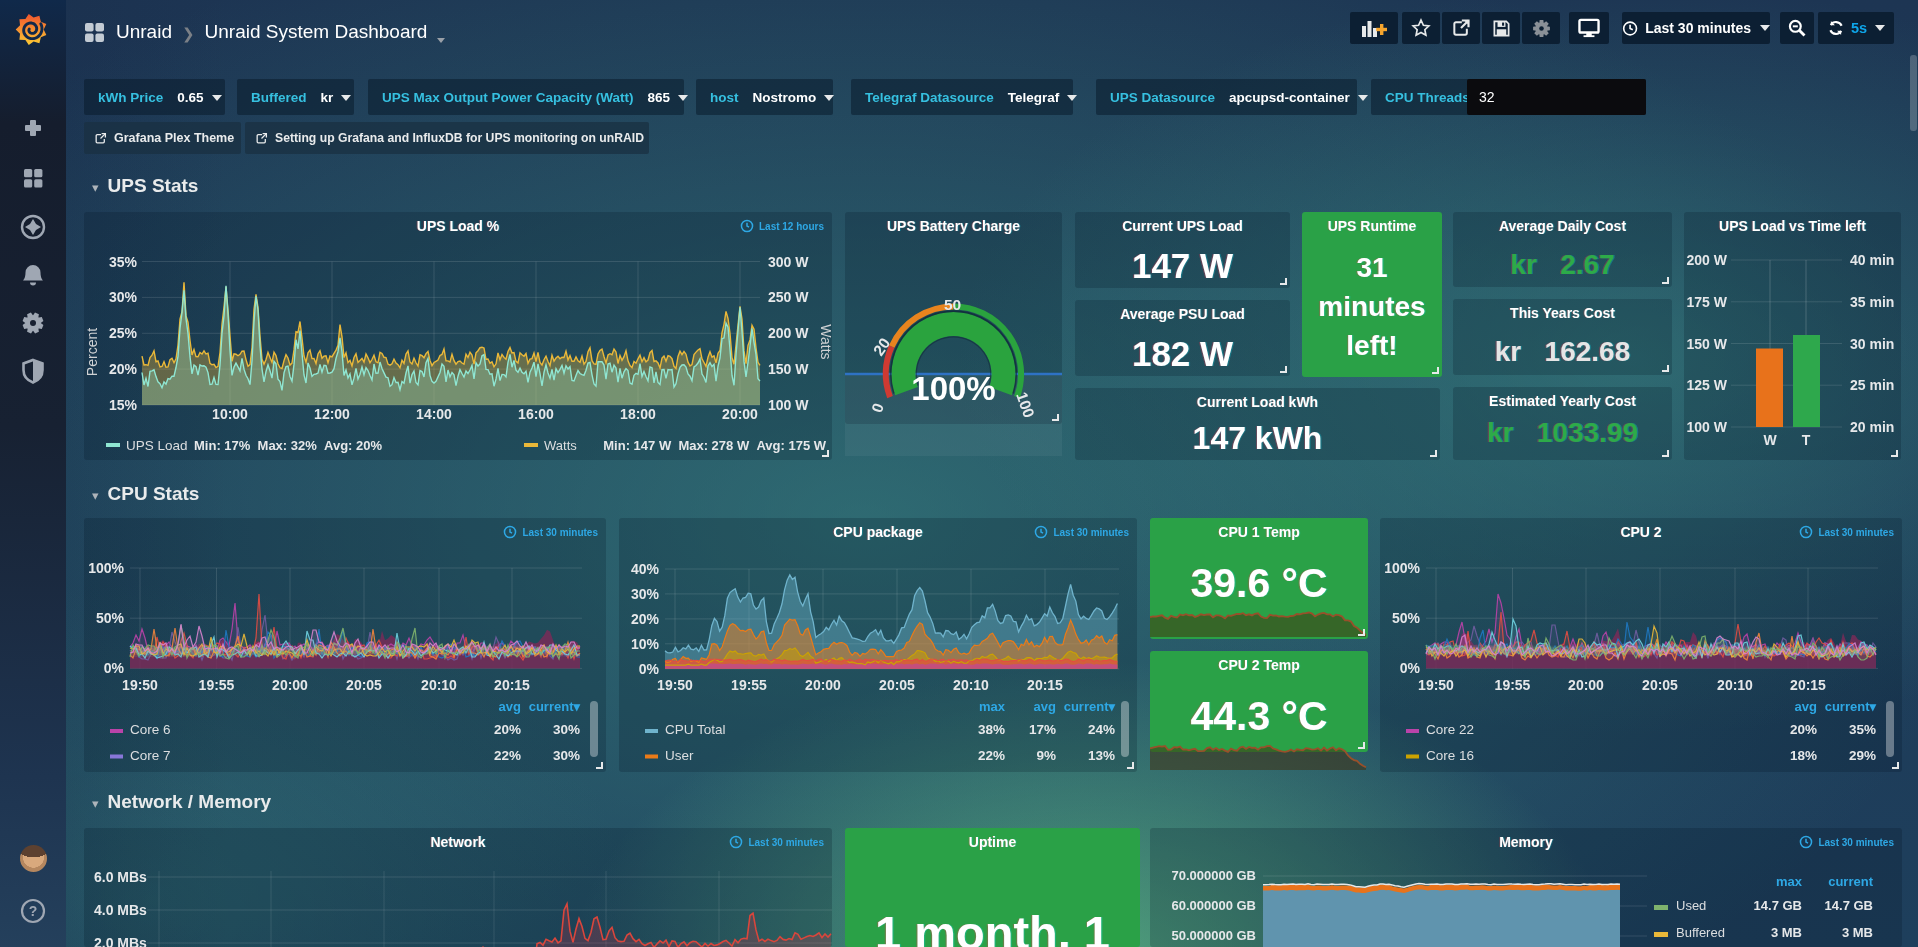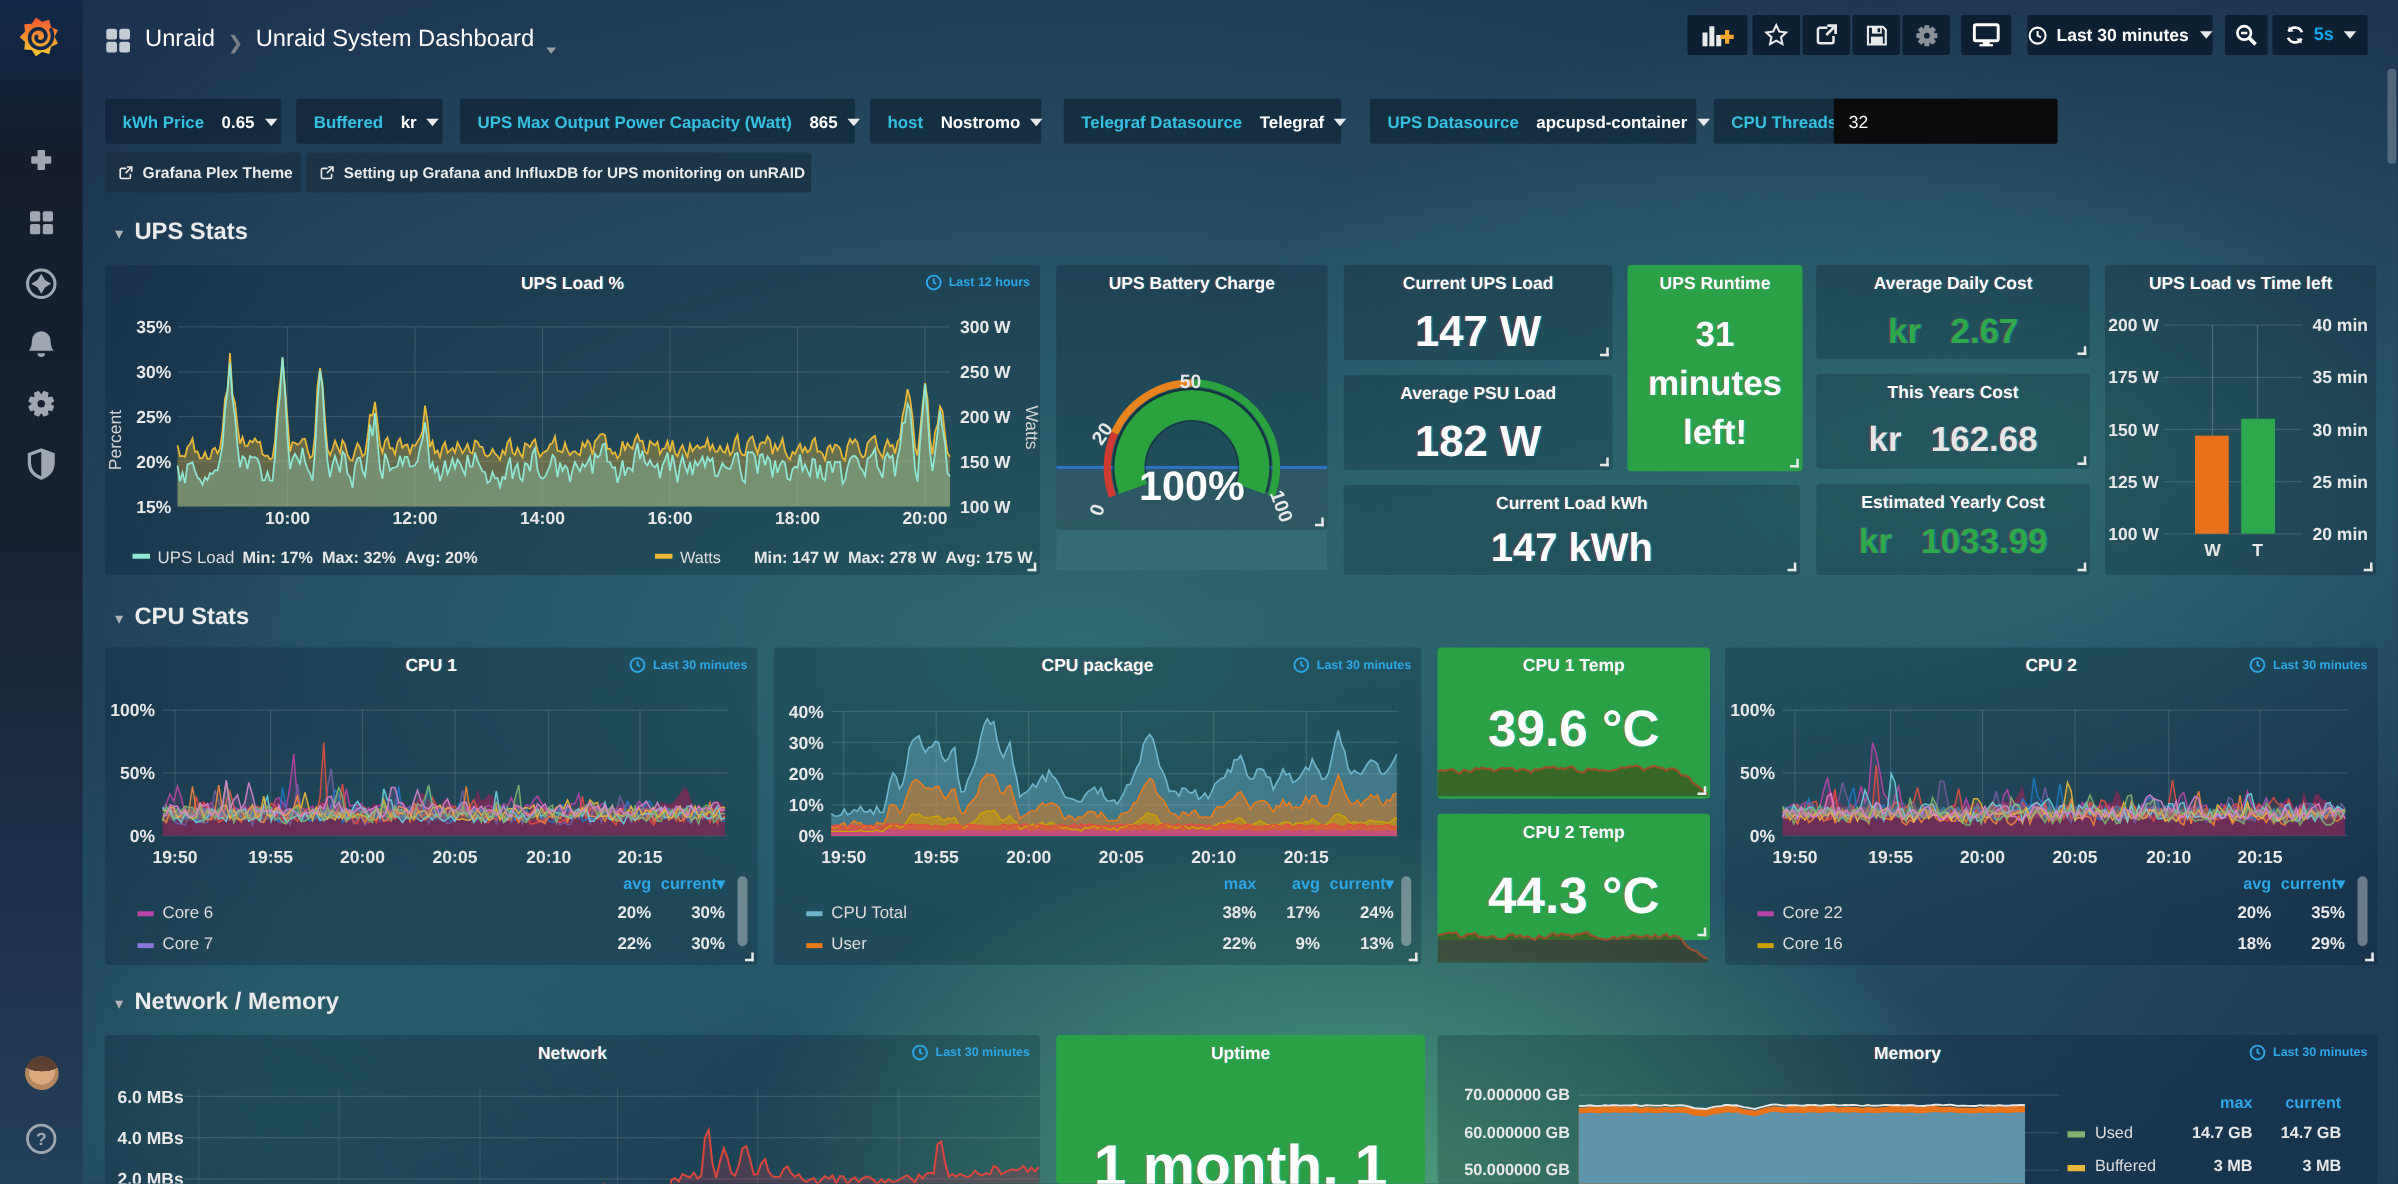--- a/index.html
+++ b/index.html
@@ -352,21 +352,20 @@
       <div class="bigv" style="top:37px;font-size:28px;color:#e5e5e5">kr&nbsp;&nbsp;&nbsp;162.68</div>
       <div class="corner"></div>
     </div>
 <div class="panel" style="left:1453px;top:387px;width:219px;height:73px">
       <div class="ptitle" style="font-size:14px;top:6px">Estimated Yearly Cost</div>
       <div class="bigv" style="top:30px;font-size:28px;color:#2dab49">kr&nbsp;&nbsp;&nbsp;1033.99</div>
       <div class="corner"></div>
     </div>
 <div class="sechead" style="left:92px;top:483px"><span class="chev">▾</span>CPU Stats</div>
 <div class="panel" style="left:84px;top:518px;width:522px;height:254px">
-      <div class="ptitle" style="font-size:14px;top:6px">CPU 1</div>
       <div class="ptime"><svg width="14" height="14" viewBox="0 0 24 24">
           <circle cx="12" cy="12" r="9.5" fill="none" stroke="#2ea8e5" stroke-width="2.6"></circle>
           <path d="M12 6.5 V12 L15.5 13.8" fill="none" stroke="#2ea8e5" stroke-width="2.6"></path>
         </svg>Last 30 minutes</div>
       <svg width="522" height="254" viewBox="0 0 522 254">
         <line x1="46" y1="50" x2="498" y2="50" stroke="rgba(255,255,255,0.12)"></line>
         <line x1="46" y1="100.2" x2="498" y2="100.2" stroke="rgba(255,255,255,0.12)"></line>
         <line x1="46" y1="150.4" x2="498" y2="150.4" stroke="rgba(255,255,255,0.12)"></line>
         <line x1="56" y1="50" x2="56" y2="150.4" stroke="rgba(255,255,255,0.12)"></line>
         <line x1="132.5" y1="50" x2="132.5" y2="150.4" stroke="rgba(255,255,255,0.12)"></line>

